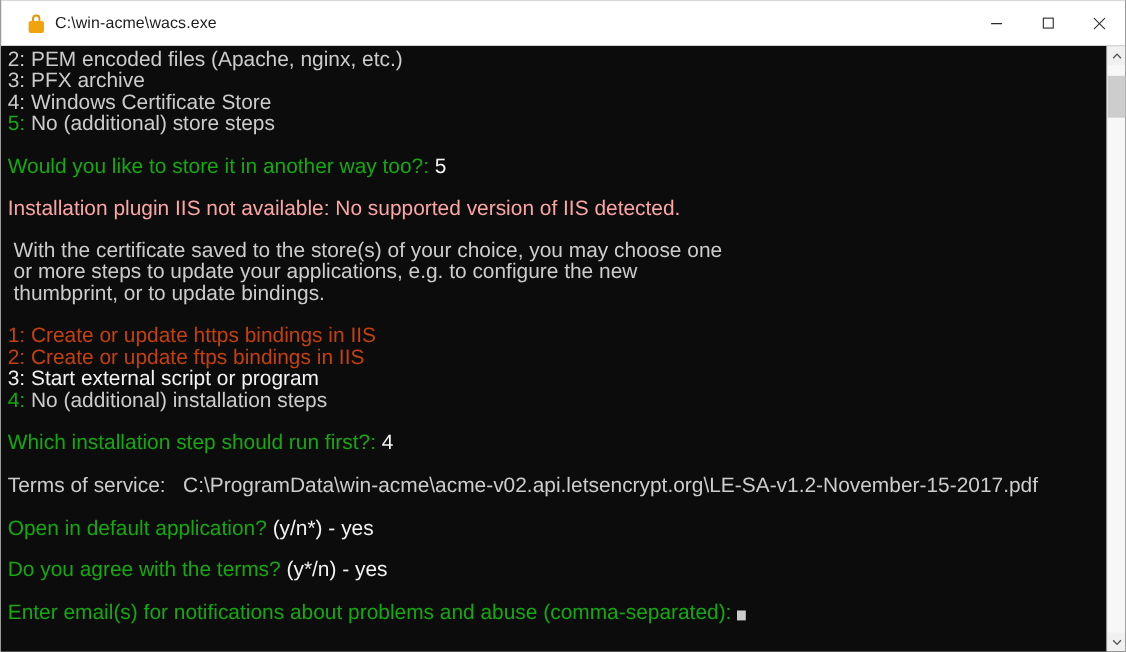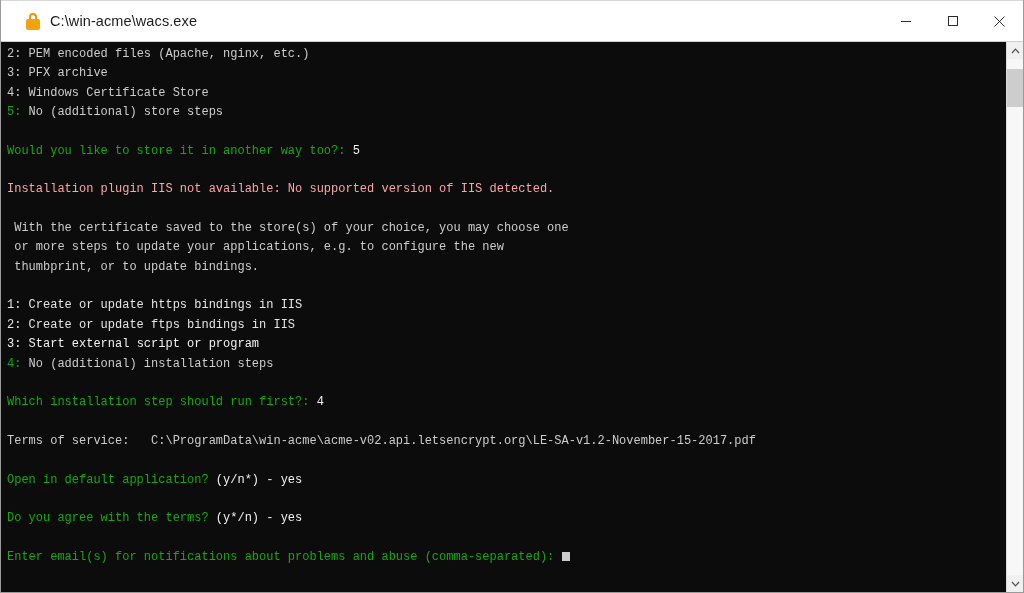--- a/index.html
+++ b/index.html
@@ -103,32 +103,32 @@
     display: flex;
     position: relative;
     background: #0c0c0c;
     min-height: 0;
   }
   #console {
     flex: 1 1 auto;
     background: #0c0c0c;
     padding: 3px 16px 0 6px;
     overflow: hidden;
-    font-family: Liberation Mono, monospace;
-    font-size: 12px;
+    font-family: Liberation Sans, sans-serif;
+    font-size: 19px;
     line-height: 19.35px;
     white-space: pre;
     color: #cccccc;
     box-sizing: border-box;
   }
   .line { height: 19.35px; white-space: pre; }
   .c-white  { color: #cccccc; }
   .c-bright { color: #f2f2f2; }
   .c-green  { color: #16a810; }
-  .c-gray   { color: #e5e5e5; margin-top: 24px; }
+  .c-gray   { color: #c2410c; margin-top: 24px; }
   .c-red    { color: #fca5a5; }
 
   .cursor {
     display: inline-block;
     width: 8px;
     height: 9px;
     background: #cccccc;
     vertical-align: -1px;
   }
 

